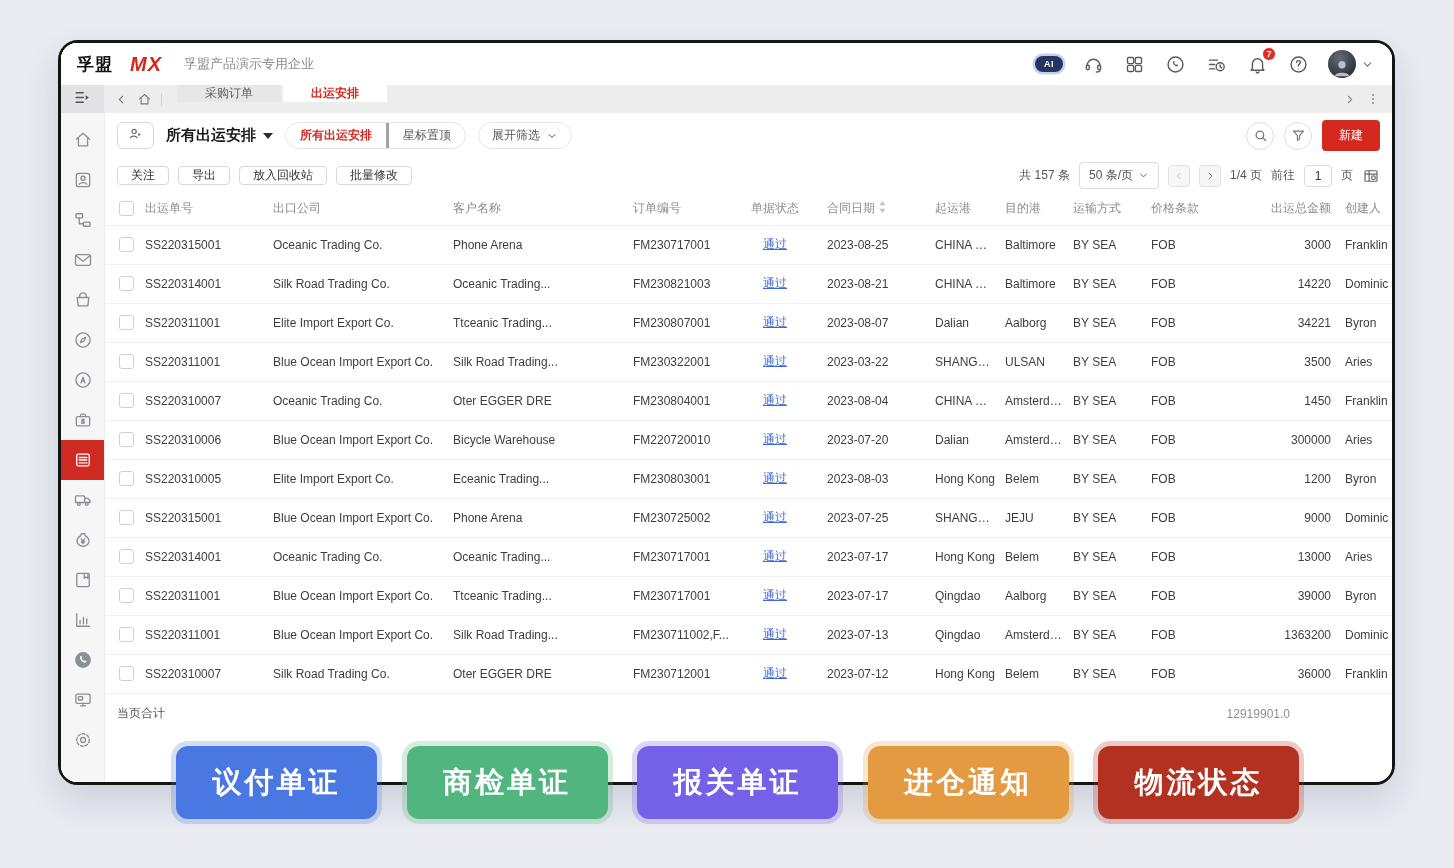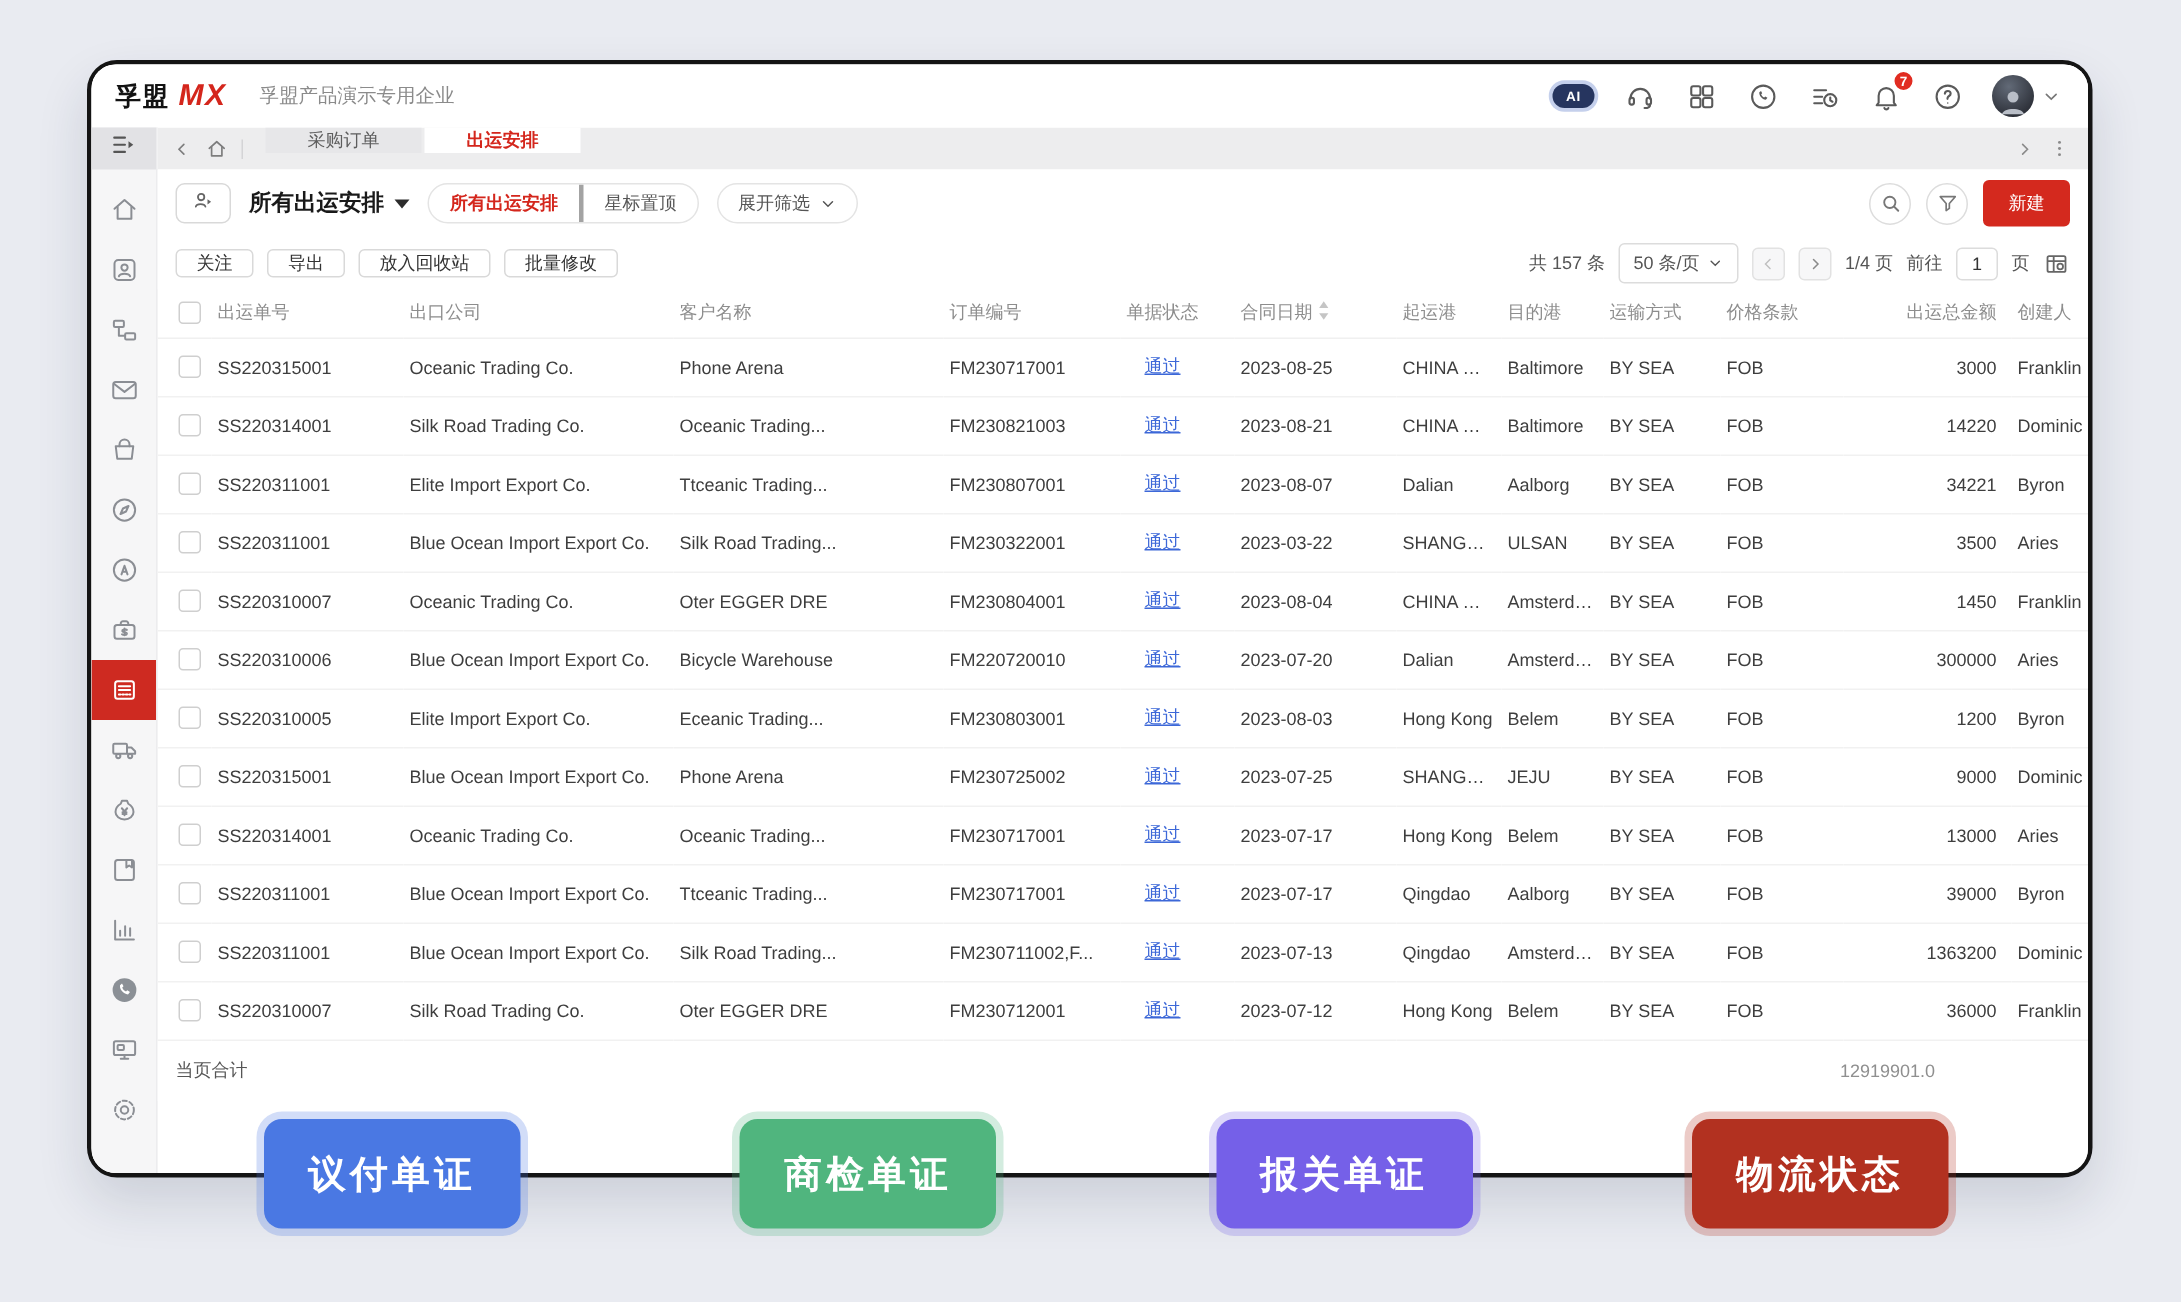--- a/index.html
+++ b/index.html
@@ -13,21 +13,21 @@
   .window {
     position:relative; width:1337px; height:745px; margin:40px 0 0 58px;
     background:#fff; border:3px solid #141414; border-radius:20px;
     box-shadow:0 16px 34px rgba(30,40,70,.14);
   }
   .win-clip { position:absolute; inset:0; border-radius:16px; overflow:hidden; display:flex; flex-direction:column; background:#fff; }
 
   
   .app-header { height:42px; display:flex; align-items:center; padding:0 18px 0 16px; background:#fff; flex:none; }
   .brand { font-size:17px; font-weight:bold; color:#121212; letter-spacing:1px; }
-  .brand-mx { font-size:20px; font-weight:bold; font-style:italic; color:#d4261c; margin:0 4px 0 6px; letter-spacing:1px; }
+  .brand-mx { font-size:20px; font-weight:bold; font-style:italic; color:#d4261c; margin:0 4px 0 17px; letter-spacing:1px; }
   .company { font-size:13px; color:#8b8b8b; margin-left:18px; }
   .header-right { margin-left:auto; display:flex; align-items:center; gap:19px; }
   .ai-pill { background:#26355f; color:#fff; font-size:9px; font-weight:bold; padding:3px 9px; border-radius:9px;
              box-shadow:0 0 0 2.5px rgba(90,120,200,.35); letter-spacing:.5px; }
   .hicon { position:relative; width:22px; height:22px; color:#5a5a5a; display:flex; align-items:center; justify-content:center; cursor:pointer; }
   .hicon svg { width:21px; height:21px; }
   .badge { position:absolute; top:-6px; right:-8px; background:#e12c21; color:#fff; font-size:9px; font-weight:bold;
            min-width:14px; height:14px; border-radius:8px; display:flex; align-items:center; justify-content:center; padding:0 3px; border:1px solid #fff; }
   .avatar-wrap { display:flex; align-items:center; gap:5px; cursor:pointer; }
   .avatar { width:28px; height:28px; border-radius:50%; overflow:hidden;
@@ -88,21 +88,21 @@
   th.num, td.num { text-align:right; padding-right:10px; }
   .cb { display:inline-block; width:15px; height:15px; border:1px solid #cfcfcf; border-radius:3px; background:#fff; margin-left:10px; vertical-align:middle; cursor:pointer; }
   .status-link { color:#3d68d8; text-decoration:underline; cursor:pointer;margin-left:12px; }
   .sort-ic { vertical-align:-2px; margin-left:3px; }
 
   .summary-row { height:40px; flex:none; display:flex; align-items:center; padding:0 12px; font-size:12px; color:#555; background:#fff; }
   .summary-total { margin-left:auto; margin-right:90px; color:#8f8f8f; }
 
   
   .flow-row { position:absolute; left:115px; right:93px; bottom:-37px; display:flex; justify-content:space-between; z-index:6; }
-  .flow-btn { width:171px; height:73px; border:none; border-radius:12px; color:#fff; font-size:25px; font-weight:bold; letter-spacing:3px; cursor:pointer; font-family:inherit; }
+  .flow-btn { width:201px; height:73px; border:none; border-radius:12px; color:#fff; font-size:29px; font-weight:bold; letter-spacing:3px; cursor:pointer; font-family:inherit; }
 </style>
 </head>
 <body>
 
 <div class="window">
   <div class="win-clip">
 
     <header class="app-header">
       <span class="brand">孚盟</span>
       <span class="brand-mx">MX</span>
@@ -663,15 +663,16 @@
         </div>
 
       </section>
     </div>
   </div>
 
   <div class="flow-row">
       <button class="flow-btn" style="background: rgb(74, 120, 227); box-shadow: rgba(74, 120, 227, 0.25) 0px 0px 0px 5px;">议付单证</button>
       <button class="flow-btn" style="background: rgb(80, 181, 126); box-shadow: rgba(80, 181, 126, 0.25) 0px 0px 0px 5px;">商检单证</button>
       <button class="flow-btn" style="background: rgb(117, 96, 232); box-shadow: rgba(117, 96, 232, 0.25) 0px 0px 0px 5px;">报关单证</button>
+      <button class="flow-btn" style="background: rgb(228, 154, 64); box-shadow: rgba(228, 154, 64, 0.25) 0px 0px 0px 5px;">进仓通知</button>
       <button class="flow-btn" style="background: rgb(178, 49, 32); box-shadow: rgba(178, 49, 32, 0.25) 0px 0px 0px 5px;">物流状态</button>
     </div>
 </div>
 
 </body></html>

